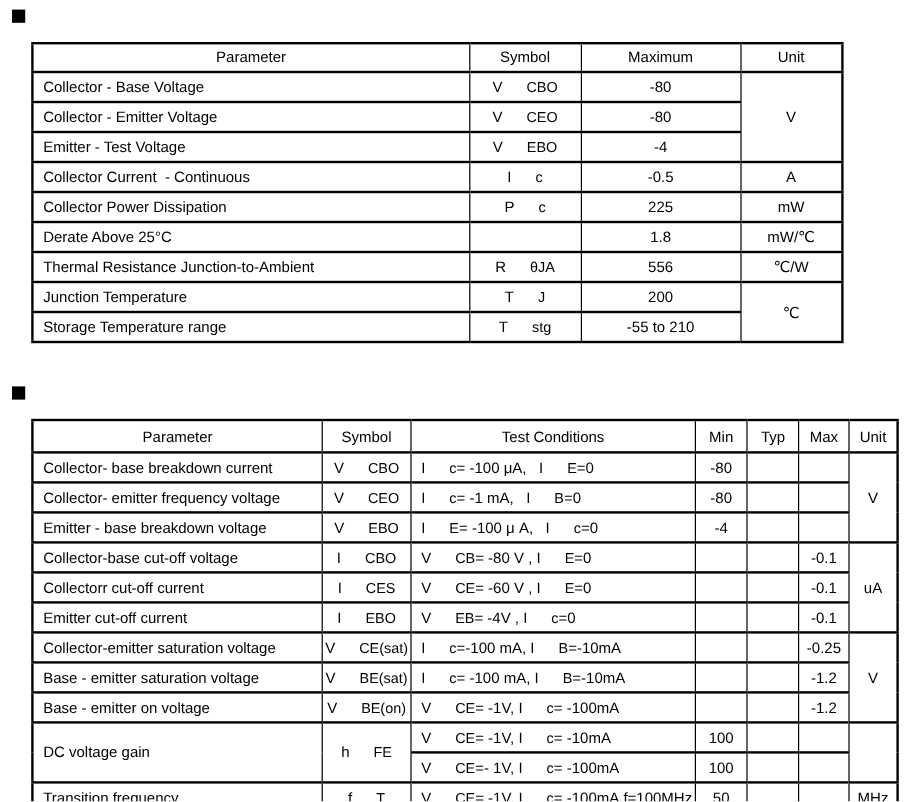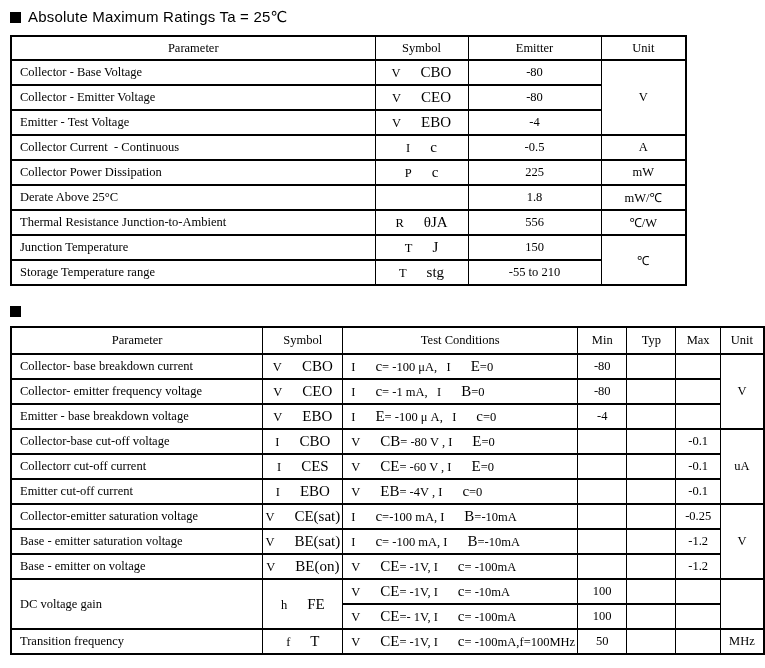--- a/index.html
+++ b/index.html
@@ -38,47 +38,46 @@
     padding:0 2px;
     white-space:pre;
     overflow:hidden;
     color:#000;
   }
   td.al{text-align:left;padding-left:8px;}
   .t1 thead tr{height:24px;}
   .t1 tbody tr{height:25px;}
   .t2 thead tr{height:27px;}
   .t2 tbody tr{height:25px;}
-  .sub{font-size:15px;letter-spacing:0;padding-left:20px;}
+  .sub{font-size:12px;letter-spacing:0;padding-left:20px;}
   .gap{height:20px;}
-  .tbl-wrap{margin:0;font-family:Liberation Serif, serif;}
+  .tbl-wrap{margin:16px;}
 </style>
 </head>
 <body>
 
 <div class="page">
 
   <div class="section-title">
     <span class="sq"></span>
-    <span>Absolute Maximum Ratings Ta = 25℃</span>
   </div>
 
   <div class="tbl-wrap">
     <table class="t1">
         <colgroup>
           <col style="width:364px">
           <col style="width:93px">
           <col style="width:133px">
           <col style="width:85px">
         </colgroup>
         <thead>
           <tr>
             <th>Parameter</th>
             <th>Symbol</th>
-            <th>Emitter</th>
+            <th>Maximum</th>
             <th>Unit</th>
           </tr>
         </thead>
         <tbody>
           <tr>
             <td class="al">Collector - Base Voltage</td>
             <td>V<span class="sub">CBO</span></td>
             <td>-80</td>
             <td rowspan="3">V</td>
           </tr>
@@ -112,21 +111,21 @@
           </tr>
           <tr>
             <td class="al">Thermal Resistance Junction-to-Ambient</td>
             <td>R<span class="sub">θJA</span></td>
             <td>556</td>
             <td>℃/W</td>
           </tr>
           <tr>
             <td class="al">Junction Temperature</td>
             <td>T<span class="sub">J</span></td>
-            <td>150</td>
+            <td>200</td>
             <td rowspan="2">℃</td>
           </tr>
           <tr>
             <td class="al">Storage Temperature range</td>
             <td>T<span class="sub">stg</span></td>
             <td>-55 to 210</td>
           </tr>
         </tbody>
       </table>
   </div>

